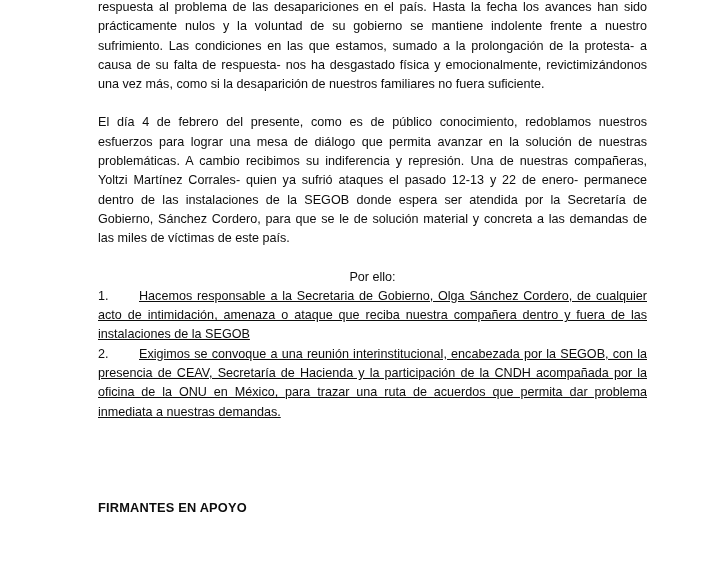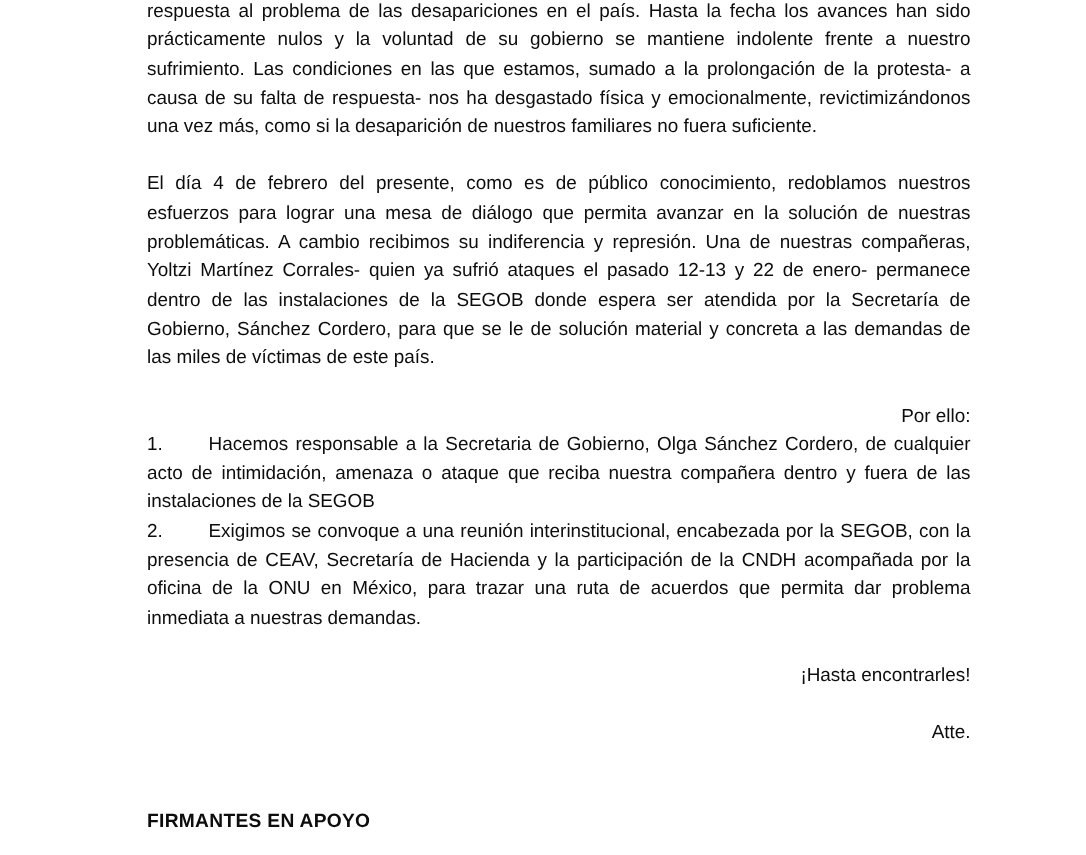--- a/index.html
+++ b/index.html
@@ -37,29 +37,30 @@
     text-justify: inter-word;
     margin: 0;
     hyphens: none;
   }
   .gap-para { height: 19px; }
   .gap-small { height: 19px; }
   .gap-med { height: 19px; }
   .plain {
     font-size: 12.6px;
     line-height: 19.3px;
-    text-align: right;
+    text-align: center;
     margin: 0;
   }
   .numbered {
     font-size: 12.6px;
     line-height: 19.3px;
     text-align: justify;
     margin: 0;
     position: relative;
+    text-decoration: underline;
   }
   .num-marker {
     display: inline-block;
     width: 41px;
   }
   .sig-heading {
     font-size: 12.8px;
     line-height: 19.3px;
     font-weight: bold;
     letter-spacing: 0.2px;
@@ -86,25 +87,23 @@
     <p class="numbered">
       <span class="num-marker">1.</span><span>Hacemos responsable a la Secretaria de Gobierno, Olga Sánchez Cordero, de cualquier acto de intimidación, amenaza o ataque que reciba nuestra compañera dentro y fuera de las instalaciones de la SEGOB</span>
     </p>
 
     <p class="numbered">
       <span class="num-marker">2.</span><span>Exigimos se convoque a una reunión interinstitucional, encabezada por la SEGOB, con la presencia de CEAV, Secretaría de Hacienda y la participación de la CNDH acompañada por la oficina de la ONU en México, para trazar una ruta de acuerdos que permita dar problema inmediata a nuestras demandas.</span>
     </p>
 
     <div class="gap-med"></div>
 
-    <p class="plain">¡Hasta encontrarles!</p>
 
     <div class="gap-small"></div>
 
-    <p class="plain">Atte.</p>
 
     <div class="gap-med"></div>
     <div class="gap-med"></div>
 
     <p class="sig-heading">FIRMANTES EN APOYO</p>
 
   </div>
 </div>
 
 </body></html>

